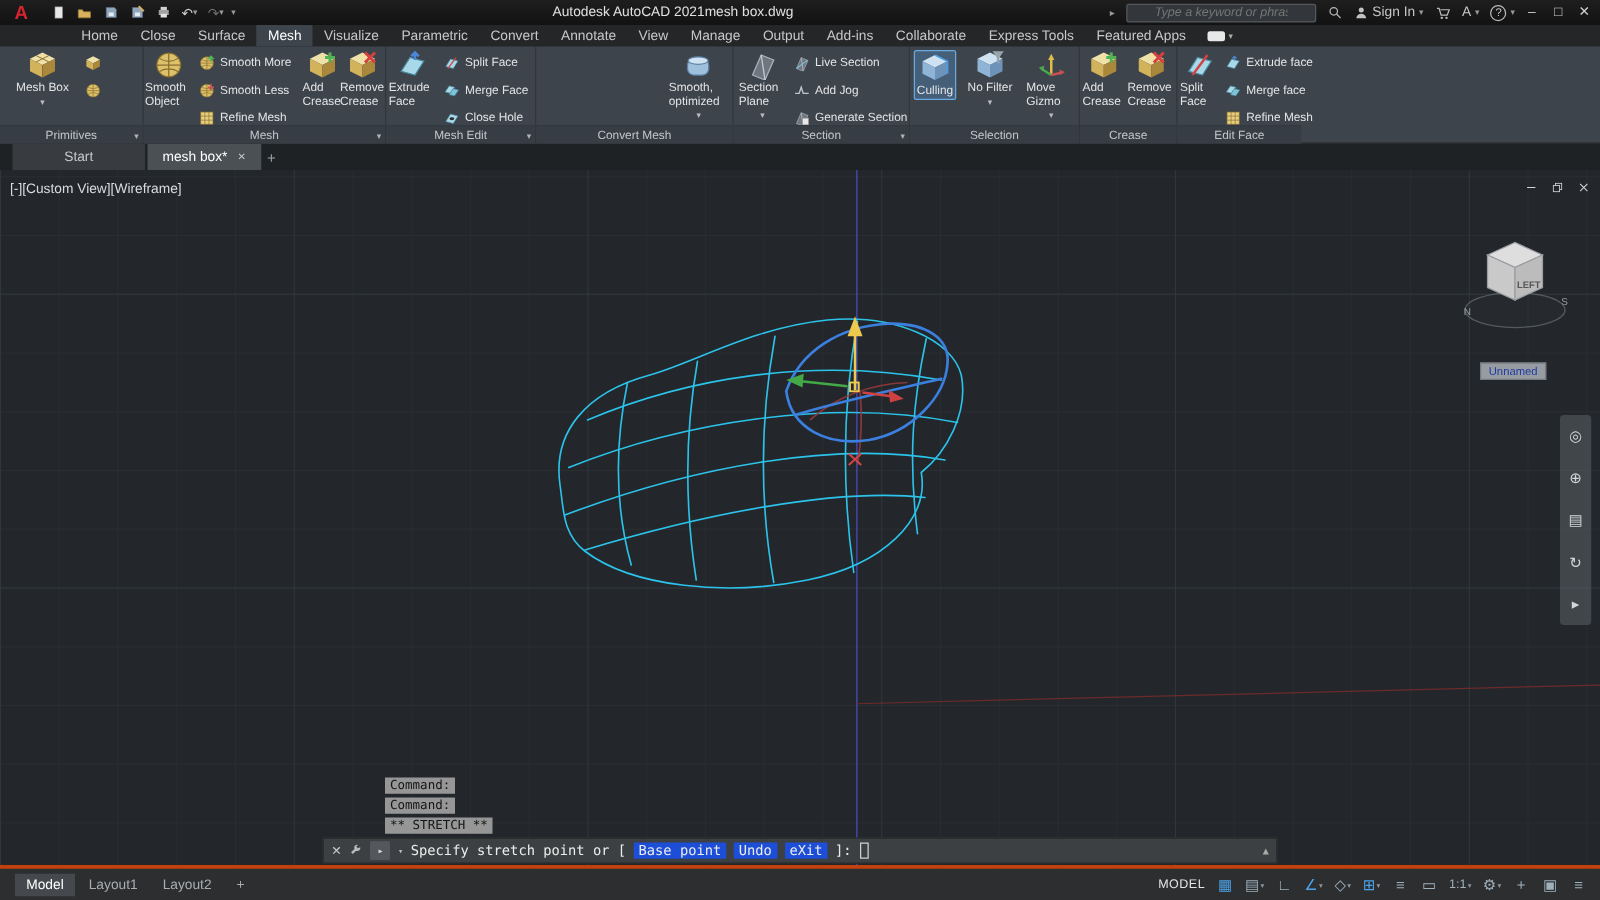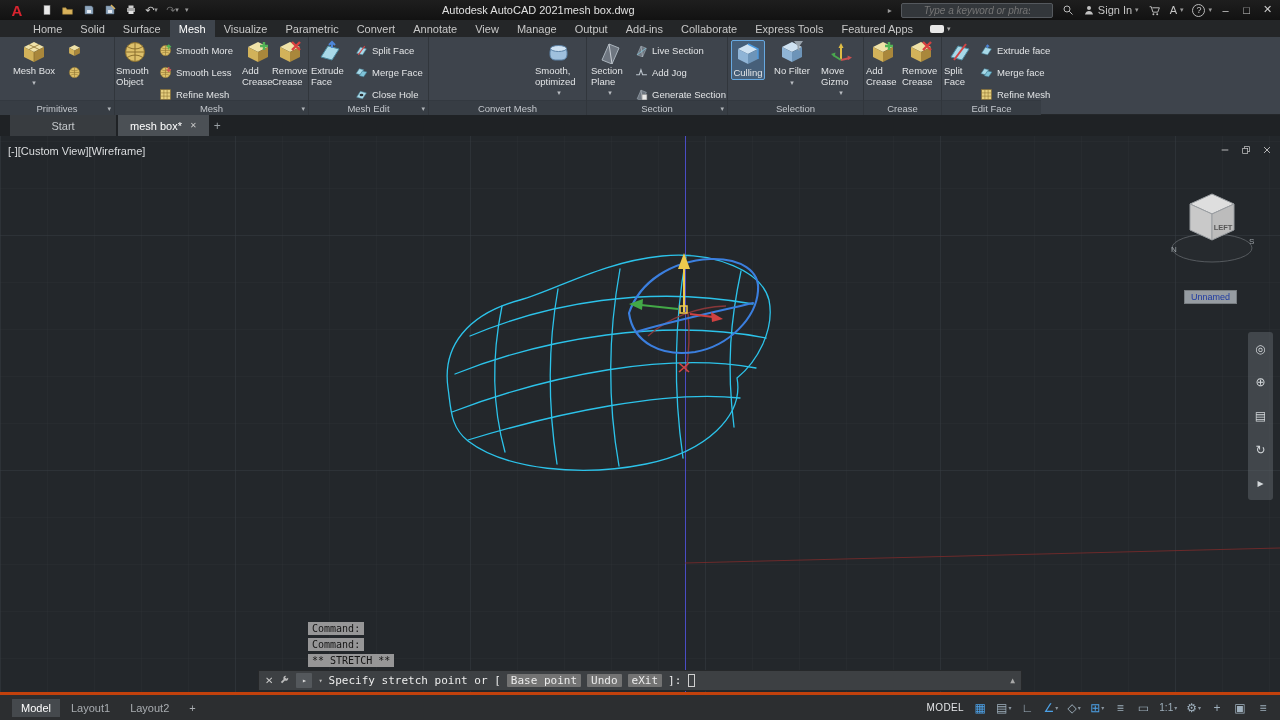--- a/index.html
+++ b/index.html
@@ -26,21 +26,21 @@
   .searchbox input{flex:1;background:transparent;border:0;outline:0;color:#a6a6a6;
                    font-style:italic;font-size:10px;font-family:"Liberation Sans",sans-serif;min-width:0;}
   .ic-cluster{display:flex;align-items:center;gap:3px;color:#c5c5c5;}
   .helpcirc{width:13px;height:13px;border-radius:50%;border:1px solid #b9b9b9;display:flex;
             align-items:center;justify-content:center;font-size:9px;color:#c5c5c5;}
   .winbtns{position:absolute;right:2px;top:0;display:flex;}
   .winbtn{width:21px;height:19px;display:flex;align-items:center;justify-content:center;color:#cdcdcd;font-size:11px;}
 
   
   .tabrow{position:absolute;top:20px;left:0;right:0;height:17px;background:#242628;
-          display:flex;align-items:stretch;padding-left:24px;z-index:39;}
+          display:flex;align-items:stretch;padding-left:56px;z-index:39;}
   .rtab{padding:0 9px;display:flex;align-items:center;font-size:11px;color:#c8c8c8;white-space:nowrap;}
   .rtab.active{background:#3e444c;color:#fff;}
   .rtoggle{display:flex;align-items:center;gap:3px;margin-left:8px;color:#d8d8d8;}
   .rtoggle .bar{width:14px;height:8px;background:#e8e8e8;border-radius:2px;}
   .rtoggle .dd{font-size:7px;color:#aaa;}
 
   
   .ribbon{position:absolute;top:37px;left:0;right:0;height:78px;background:#3e444c;
           border-bottom:1px solid #24272a;z-index:38;}
   .panel{position:absolute;top:0;height:78px;border-right:1px solid #31363c;}
@@ -83,21 +83,21 @@
   .cmdchip{position:absolute;background:rgba(166,166,166,.88);color:#151515;height:13px;
            font-family:"DejaVu Sans Mono",monospace;font-size:10px;display:inline-flex;align-items:center;
            padding:0 4px;z-index:20;}
   .cmdbar{position:absolute;left:258px;top:670px;width:764px;height:21px;background:#3d4043;
           border:1px solid #26282a;display:flex;align-items:center;gap:6px;padding:0 6px;
           font-family:"DejaVu Sans Mono",monospace;font-size:11px;color:#ececec;z-index:21;}
   .cmdbar .x{color:#c8c8c8;font-size:10px;font-family:"Liberation Sans",sans-serif;}
   .cmdicon{width:16px;height:15px;background:#54585c;display:flex;align-items:center;justify-content:center;
            font-size:8px;color:#d8d8d8;border-radius:1px;}
   .cmddd{font-size:7px;color:#b9b9b9;}
-  .kwchip{background:#737373;padding:0 4px;border-radius:1px;}
+  .kwchip{background:#1d4ed8;padding:0 4px;border-radius:1px;}
   .caret{width:7px;height:13px;border:1px solid #cfcfcf;margin-left:1px;}
   .cmdup{margin-left:auto;font-size:8px;color:#a8a8a8;}
 
   
   .statusbar{position:absolute;left:0;right:0;bottom:0;height:28px;background:#2c2e30;
              border-top:3px solid #c2410c;display:flex;align-items:center;z-index:40;}
   .laytabs{display:flex;align-items:center;gap:2px;margin-left:12px;font-size:11px;}
   .laytab{padding:3px 9px;color:#a9adb1;}
   .laytab.active{background:#45494d;color:#fff;}
   .statusicons{margin-left:auto;margin-right:10px;display:flex;align-items:center;gap:9px;}
@@ -277,21 +277,21 @@
     </div>
     <div class="winbtns">
       <span class="winbtn">–</span>
       <span class="winbtn">□</span>
       <span class="winbtn">✕</span>
     </div>
   </div>
 
   <div class="tabrow">
     <span class="rtab">Home</span>
-    <span class="rtab">Solid</span>
+    <span class="rtab">Close</span>
     <span class="rtab">Surface</span>
     <span class="rtab active">Mesh</span>
     <span class="rtab">Visualize</span>
     <span class="rtab">Parametric</span>
     <span class="rtab">Convert</span>
     <span class="rtab">Annotate</span>
     <span class="rtab">View</span>
     <span class="rtab">Manage</span>
     <span class="rtab">Output</span>
     <span class="rtab">Add-ins</span>

